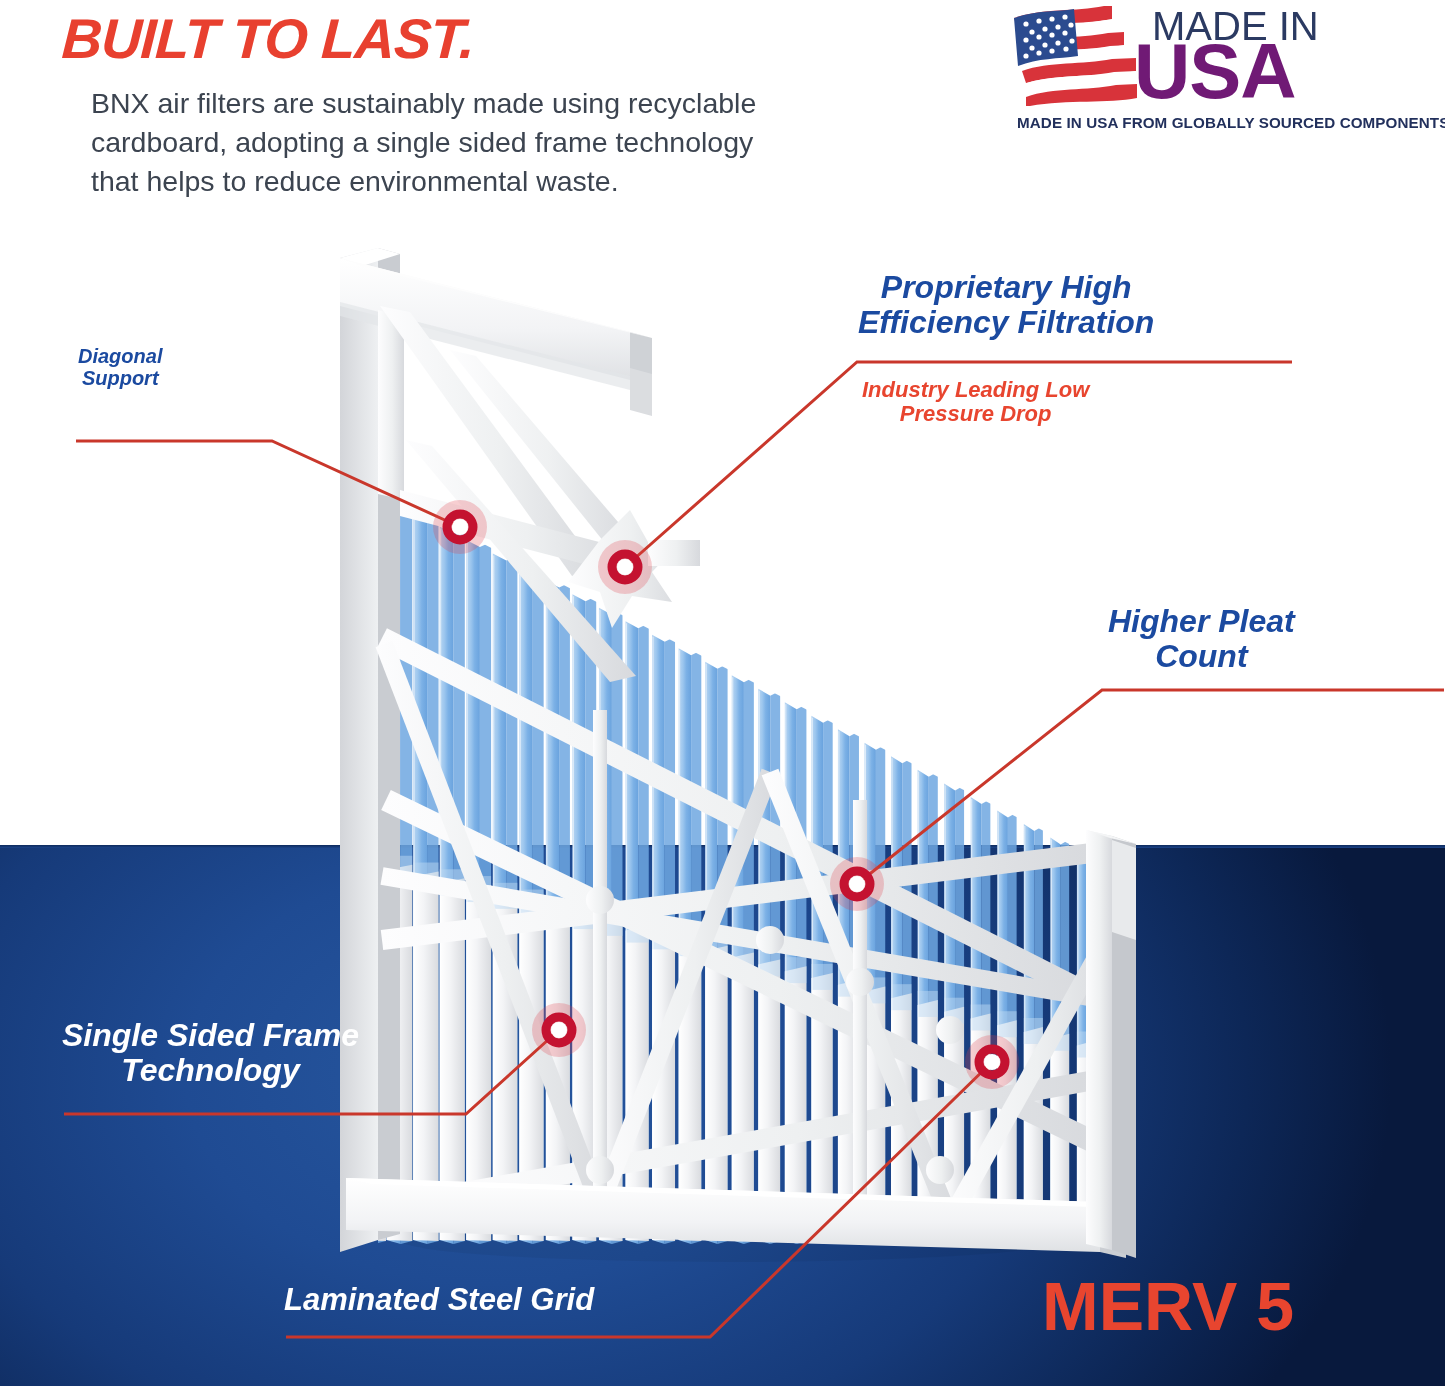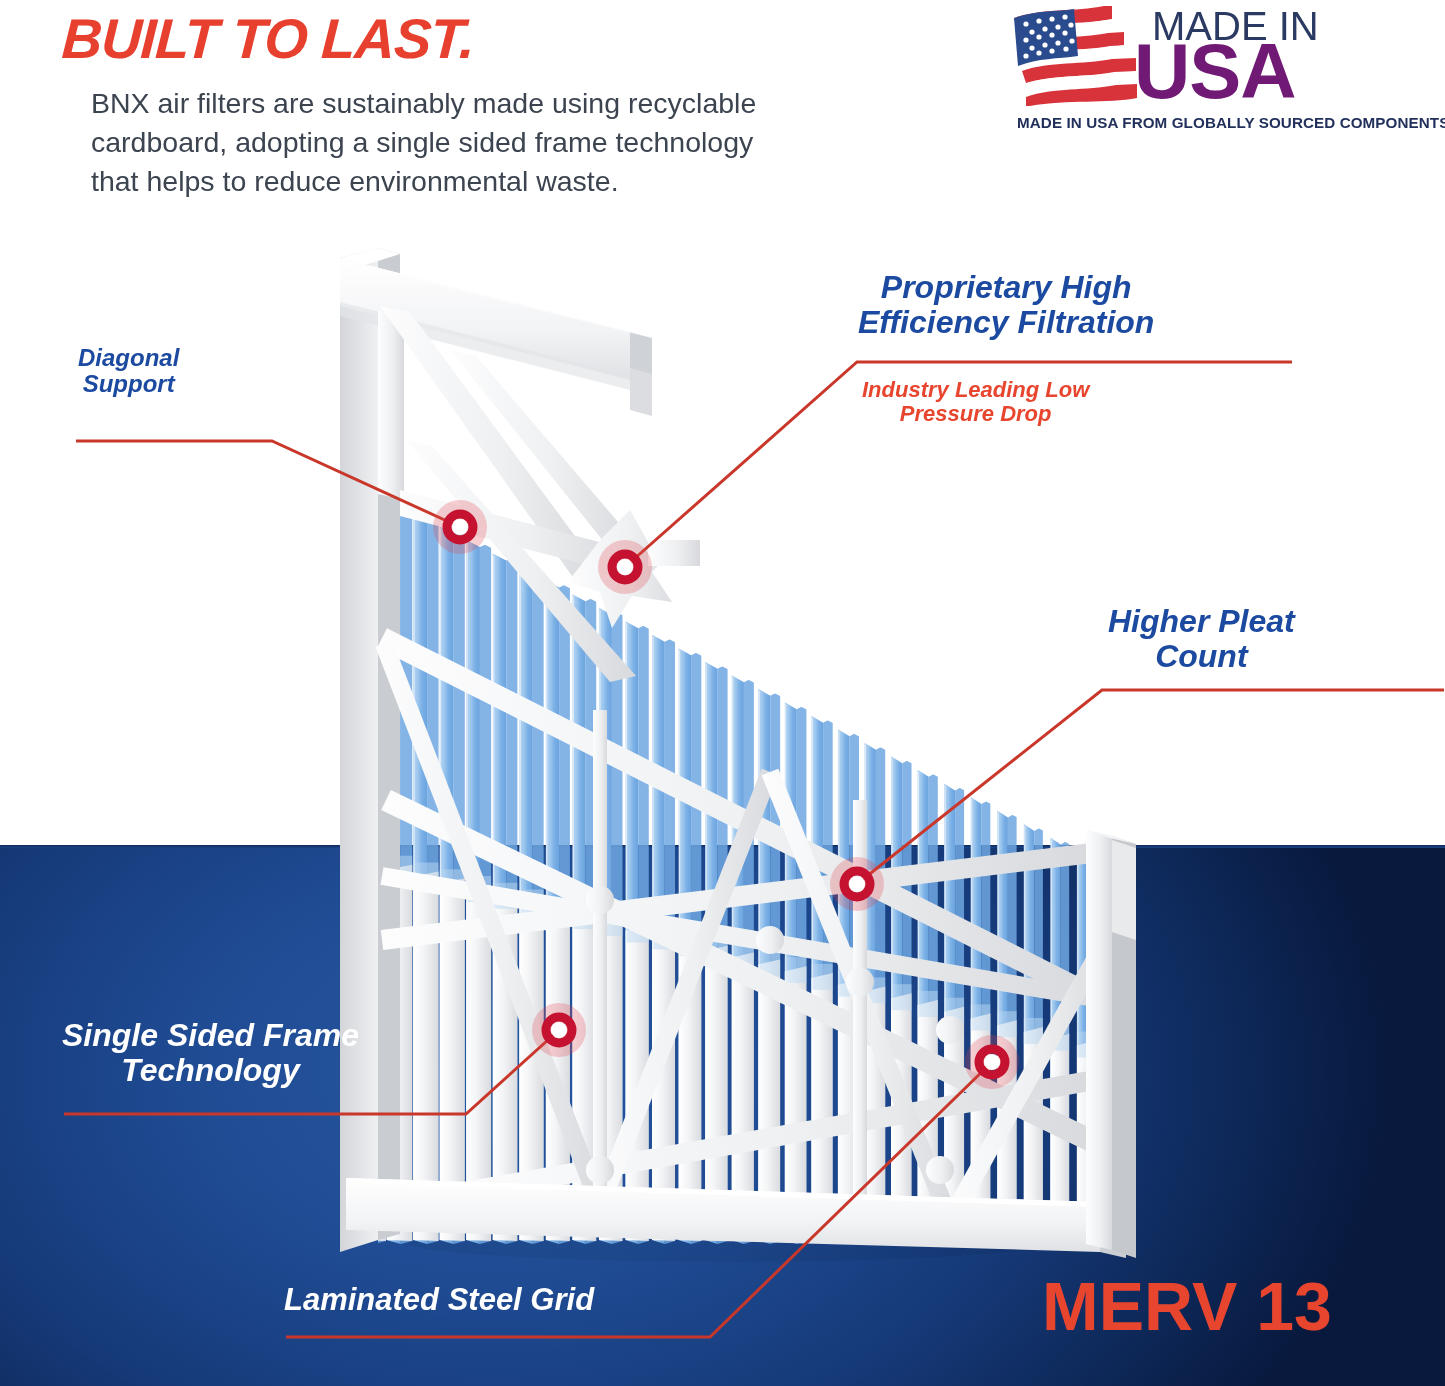--- a/index.html
+++ b/index.html
@@ -36,21 +36,21 @@
 
   
   #product{position:absolute;left:300px;top:240px;width:880px;height:1030px;}
 
   
   .callout{position:absolute;font-style:italic;font-weight:bold;line-height:1.1;text-align:center;}
   .c-blue{color:#1b4aa0;}
   .c-red{color:#e8452f;}
   .c-white{color:#ffffff;}
 
-  .co-diag{left:78px;top:345px;font-size:24px;}
+  .co-diag{left:78px;top:345px;font-size:20px;}
   .co-prop{left:858px;top:270px;font-size:32px;}
   .co-ild{left:862px;top:378px;font-size:22px;}
   .co-hpc{left:1108px;top:604px;font-size:32px;}
   .co-ssf{left:62px;top:1018px;font-size:32px;}
   .co-lsg{left:284px;top:1283px;font-size:31px;}
 
   .merv{position:absolute;left:1042px;top:1272px;font-size:68px;font-weight:bold;
      color:#e8452f;letter-spacing:0px;line-height:1;}
 
   
@@ -445,15 +445,15 @@
 
   <div class="callout c-white co-ssf">
     <div>Single Sided Frame</div>
     <div>Technology</div>
   </div>
 
   <div class="callout c-white co-lsg">
     <div>Laminated Steel Grid</div>
   </div>
 
-  <div class="merv">MERV 13</div>
+  <div class="merv">MERV 5</div>
 
 </div>
 
 </body></html>

